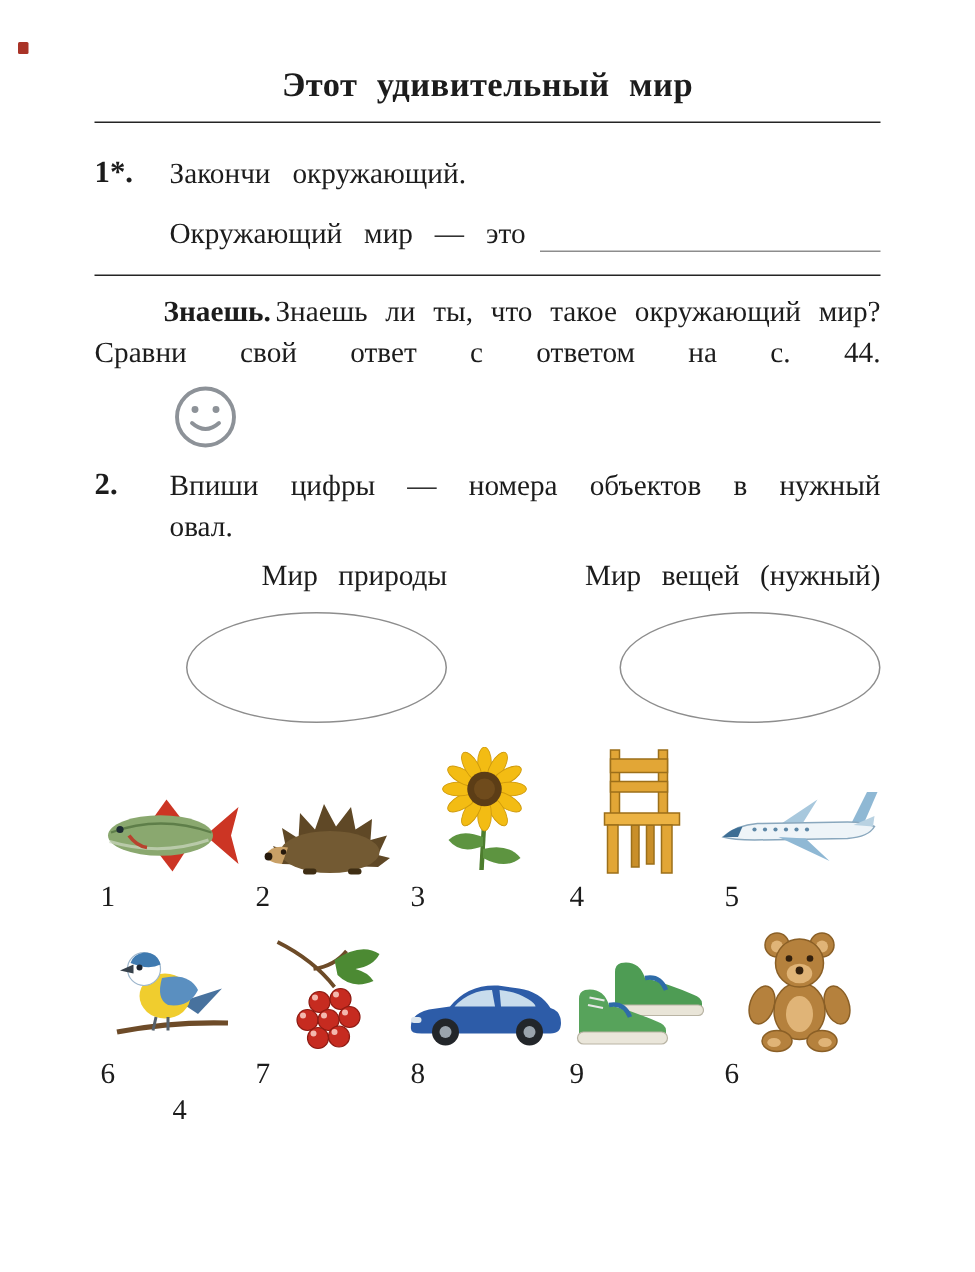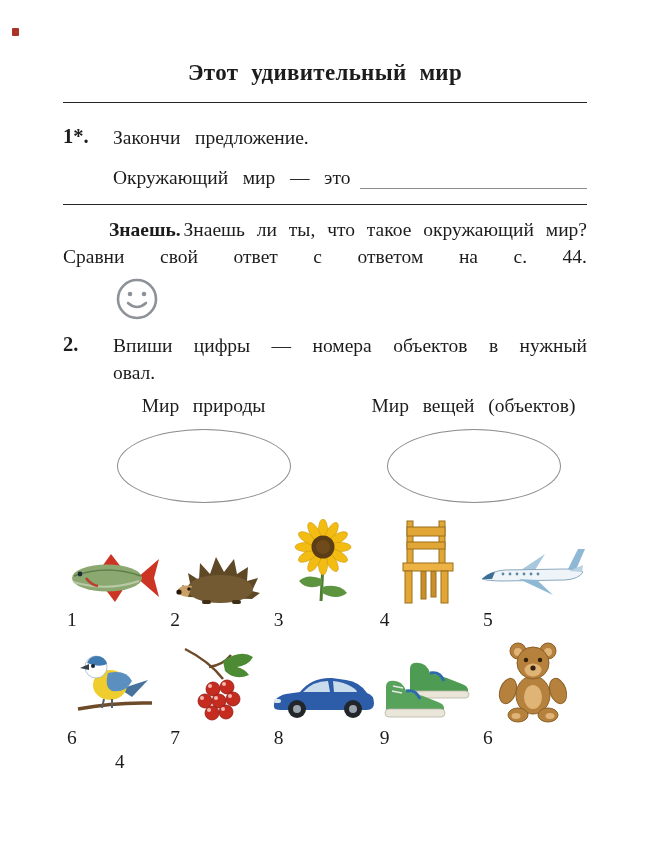--- a/index.html
+++ b/index.html
@@ -2,39 +2,39 @@
 <html><head>
 <meta charset="utf-8">
 <style>
   html,body{margin:0;padding:0;}
   body{
     width:650px;height:848px;overflow:hidden;background:#ffffff;
     font-family:"Liberation Serif", serif;color:#1c1c1c;position:relative;
   }
   .corner-mark{position:absolute;left:12px;top:28px;width:7px;height:8px;background:#a93327;border-radius:1px;}
   .page{padding:44px 63px 0 63px;}
-  .title{font-size:23px;font-weight:700;text-align:center;margin:16px;word-spacing:0.3em;letter-spacing:0.3px;}
+  .title{font-size:23px;font-weight:700;text-align:center;margin:0;word-spacing:0.3em;letter-spacing:0.3px;}
   .rule{border-top:1.6px solid #242424;height:0;}
   .title-rule{margin-top:11px;}
   .section-rule{margin-top:15px;}
   .task{display:flex;margin-top:22px;}
   .task-num{flex:0 0 50px;font-weight:700;font-size:20.5px;}
   .task-instr{margin:0;font-size:19.5px;line-height:1.38;}
   .spaced{word-spacing:0.5em;}
   .sentence-row{display:flex;align-items:center;margin-top:14px;padding-left:50px;font-size:19.5px;}
   .fill-line{flex:1;margin-left:10px;border-bottom:1.4px solid #8d8d8d;height:1.15em;}
   .para{margin:0;font-size:19.5px;line-height:1.38;text-align:justify;text-indent:46px;word-spacing:0.22em;}
   .para.mt{margin-top:12px;}
   .para-last-justify{text-align-last:justify;}
   .para b{padding-right:3px;}
   .smiley-wrap{padding-left:52px;margin-top:6px;height:46px;}
   .task2{margin-top:10px;}
   .task2 .task-instr{text-align:justify;word-spacing:0.62em;font-family:Liberation Serif, serif;}
   .oval-cols{display:flex;margin-top:8px;padding-left:46px;}
-  .oval-col{display:flex;flex-direction:column;align-items:center;}
+  .oval-col{display:flex;flex-direction:column;align-items:flex-end;}
   .oval-col-1{width:190px;}
   .oval-col-2{width:228px;margin-left:62px;}
   .oval-label{font-size:19.5px;white-space:nowrap;word-spacing:0.45em;}
   .oval{width:172px;height:72px;border:1.3px solid #8d8d8d;border-radius:50%;margin-top:12px;background:#fff;}
   .grid{display:grid;grid-template-columns:repeat(5,1fr);margin-top:14px;row-gap:4px;}
   .obj{margin:0;}
   .obj-art{height:88px;display:flex;align-items:flex-end;justify-content:center;}
   .obj-num{font-size:19.5px;margin-top:4px;padding-left:4px;text-align:left;}
   .page-num{padding-left:52px;font-size:19px;margin-top:2px;}
 </style>
@@ -43,21 +43,21 @@
 
 <div class="corner-mark"></div>
 
 <div class="page">
 
   <h1 class="title">Этот удивительный мир</h1>
   <div class="rule title-rule"></div>
 
   <div class="task">
     <div class="task-num">1*.</div>
-    <p class="task-instr spaced">Закончи предложение.</p>
+    <p class="task-instr spaced">Закончи окружающий.</p>
   </div>
 
   <div class="sentence-row">
     <span class="spaced">Окружающий мир — это</span>
     <span class="fill-line"></span>
   </div>
 
   <div class="rule section-rule"></div>
 
   <p class="para mt para-last-justify">
@@ -77,21 +77,21 @@
     <div class="task-num">2.</div>
     <p class="task-instr">Впиши цифры — номера объектов в нужный овал.</p>
   </div>
 
   <div class="oval-cols">
     <div class="oval-col oval-col-1">
       <div class="oval-label">Мир природы</div>
       <div class="oval"></div>
     </div>
     <div class="oval-col oval-col-2">
-      <div class="oval-label">Мир вещей (объектов)</div>
+      <div class="oval-label">Мир вещей (нужный)</div>
       <div class="oval"></div>
     </div>
   </div>
 
   <div class="grid">
 
     <figure class="obj">
       <div class="obj-art">
         <svg width="92" height="54" viewBox="0 0 92 54">
           <polygon points="68,27 90,8 85,27 90,46" fill="#cc3524"></polygon>

